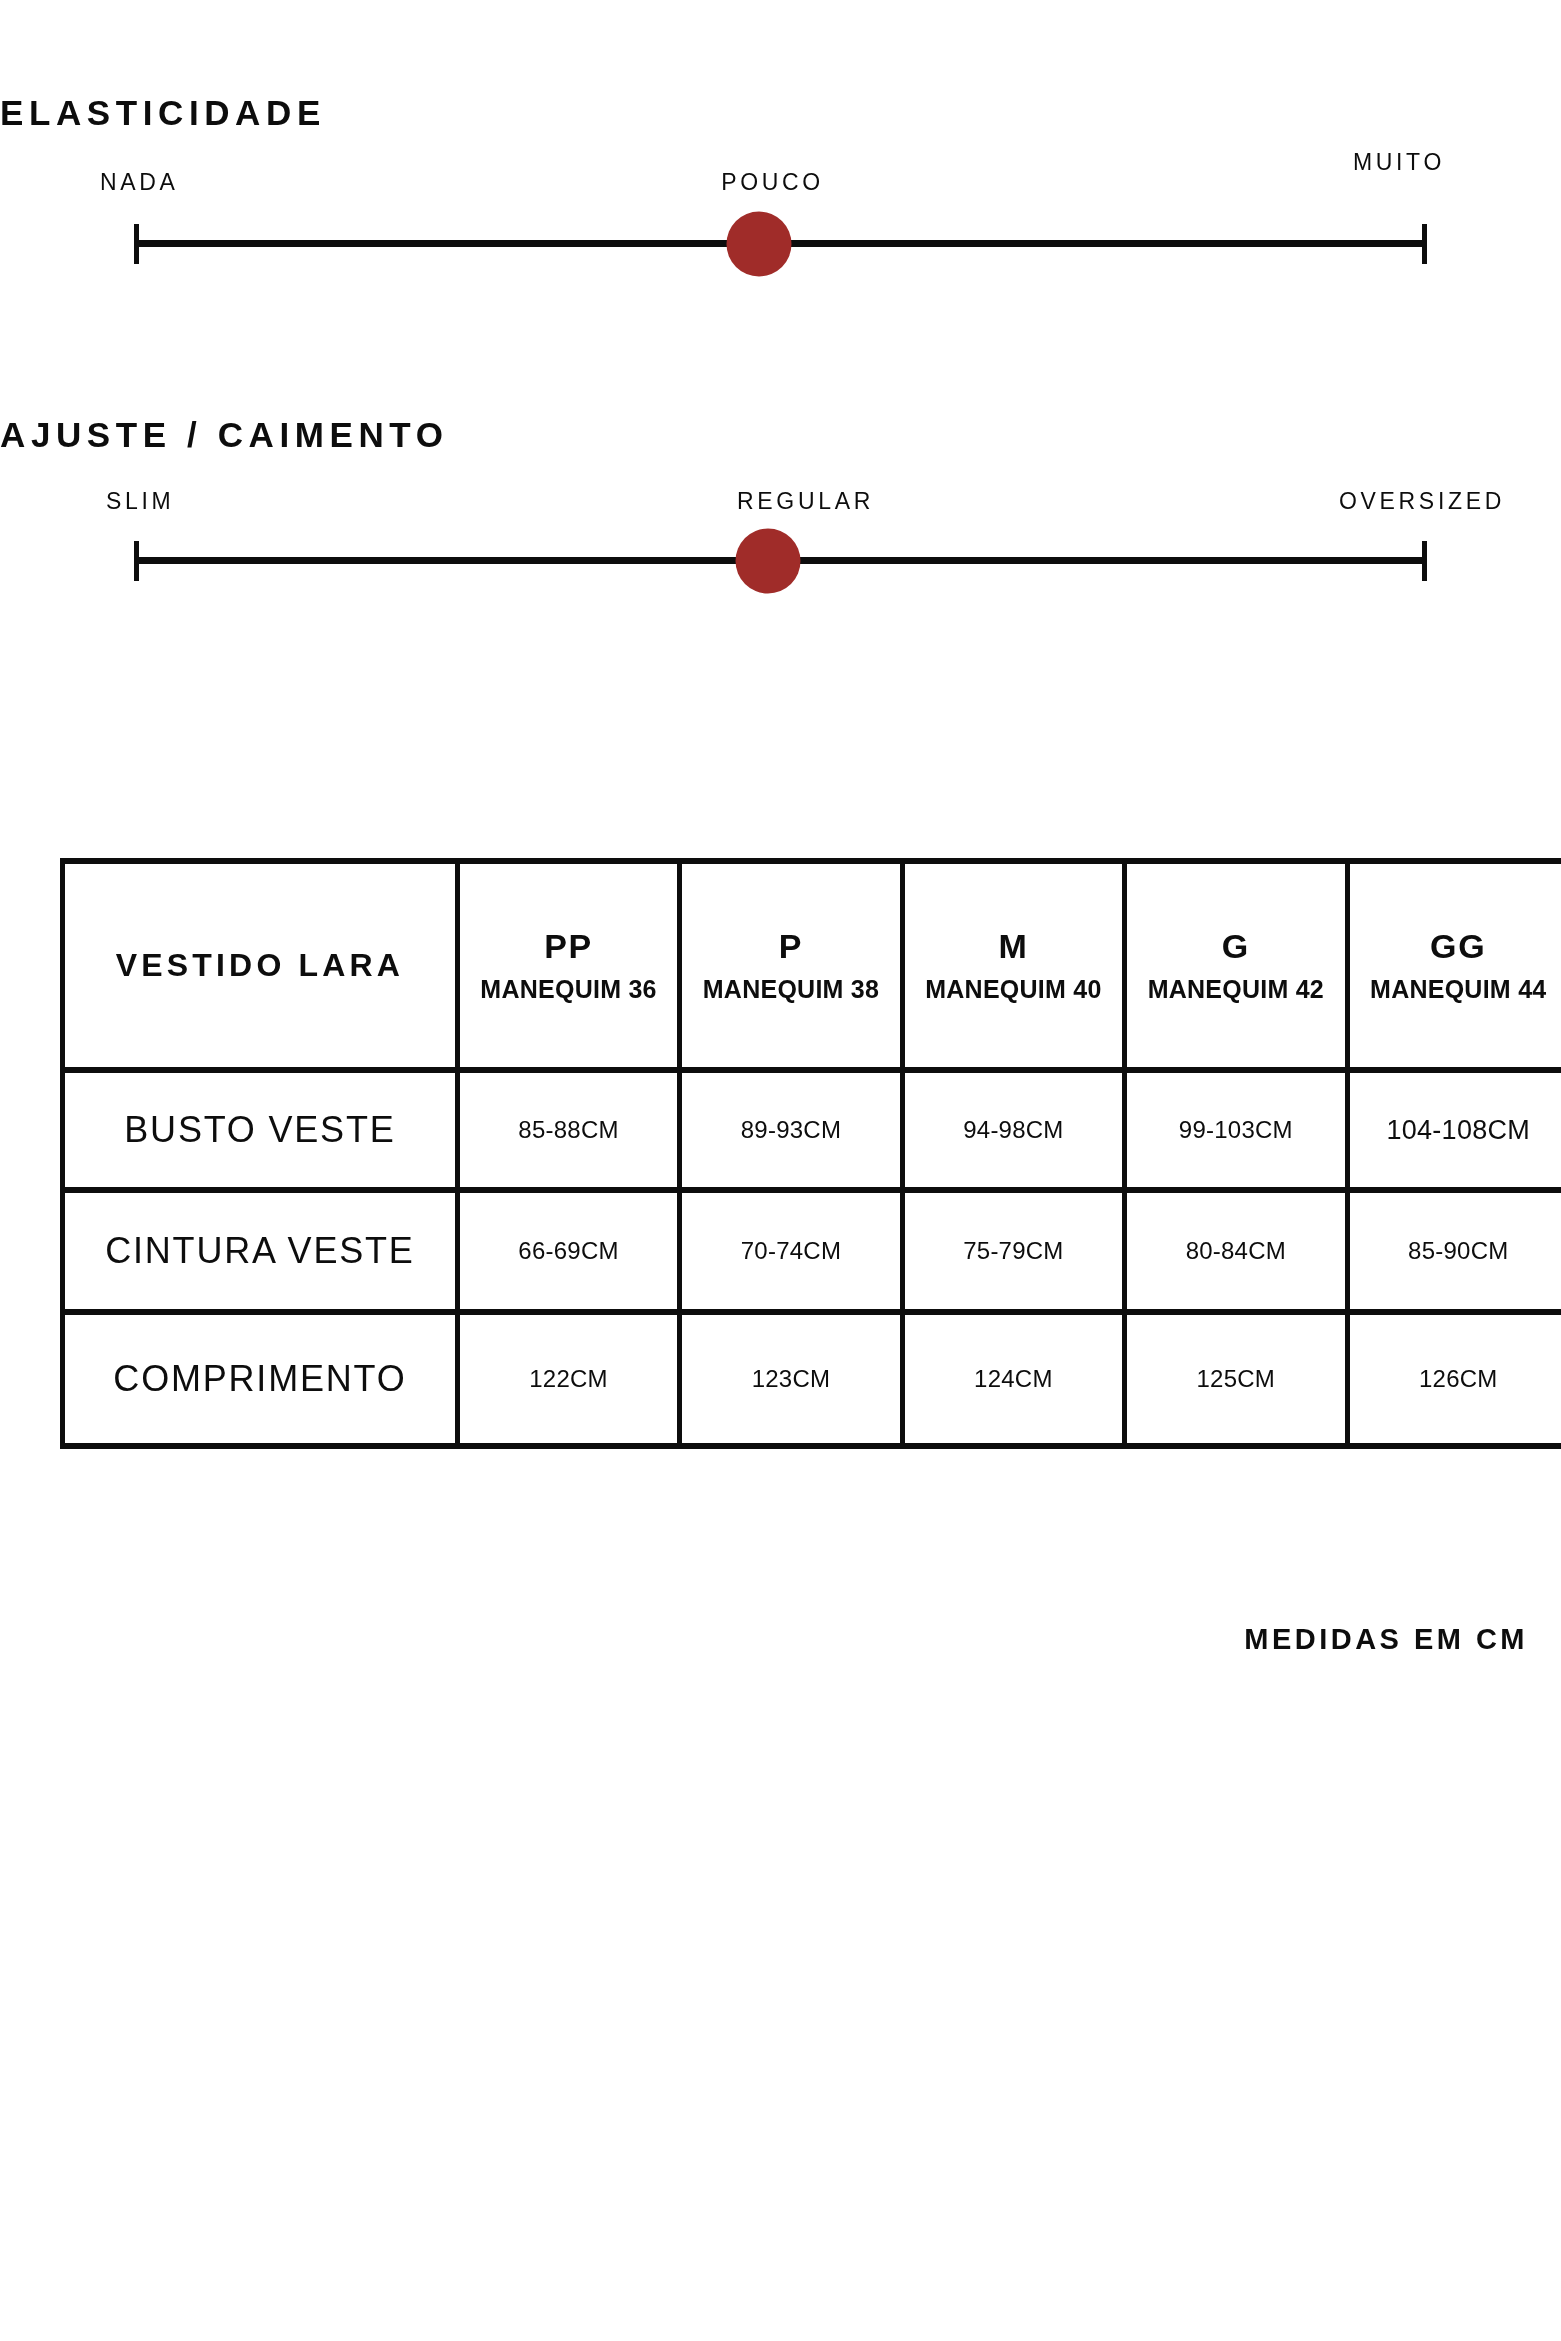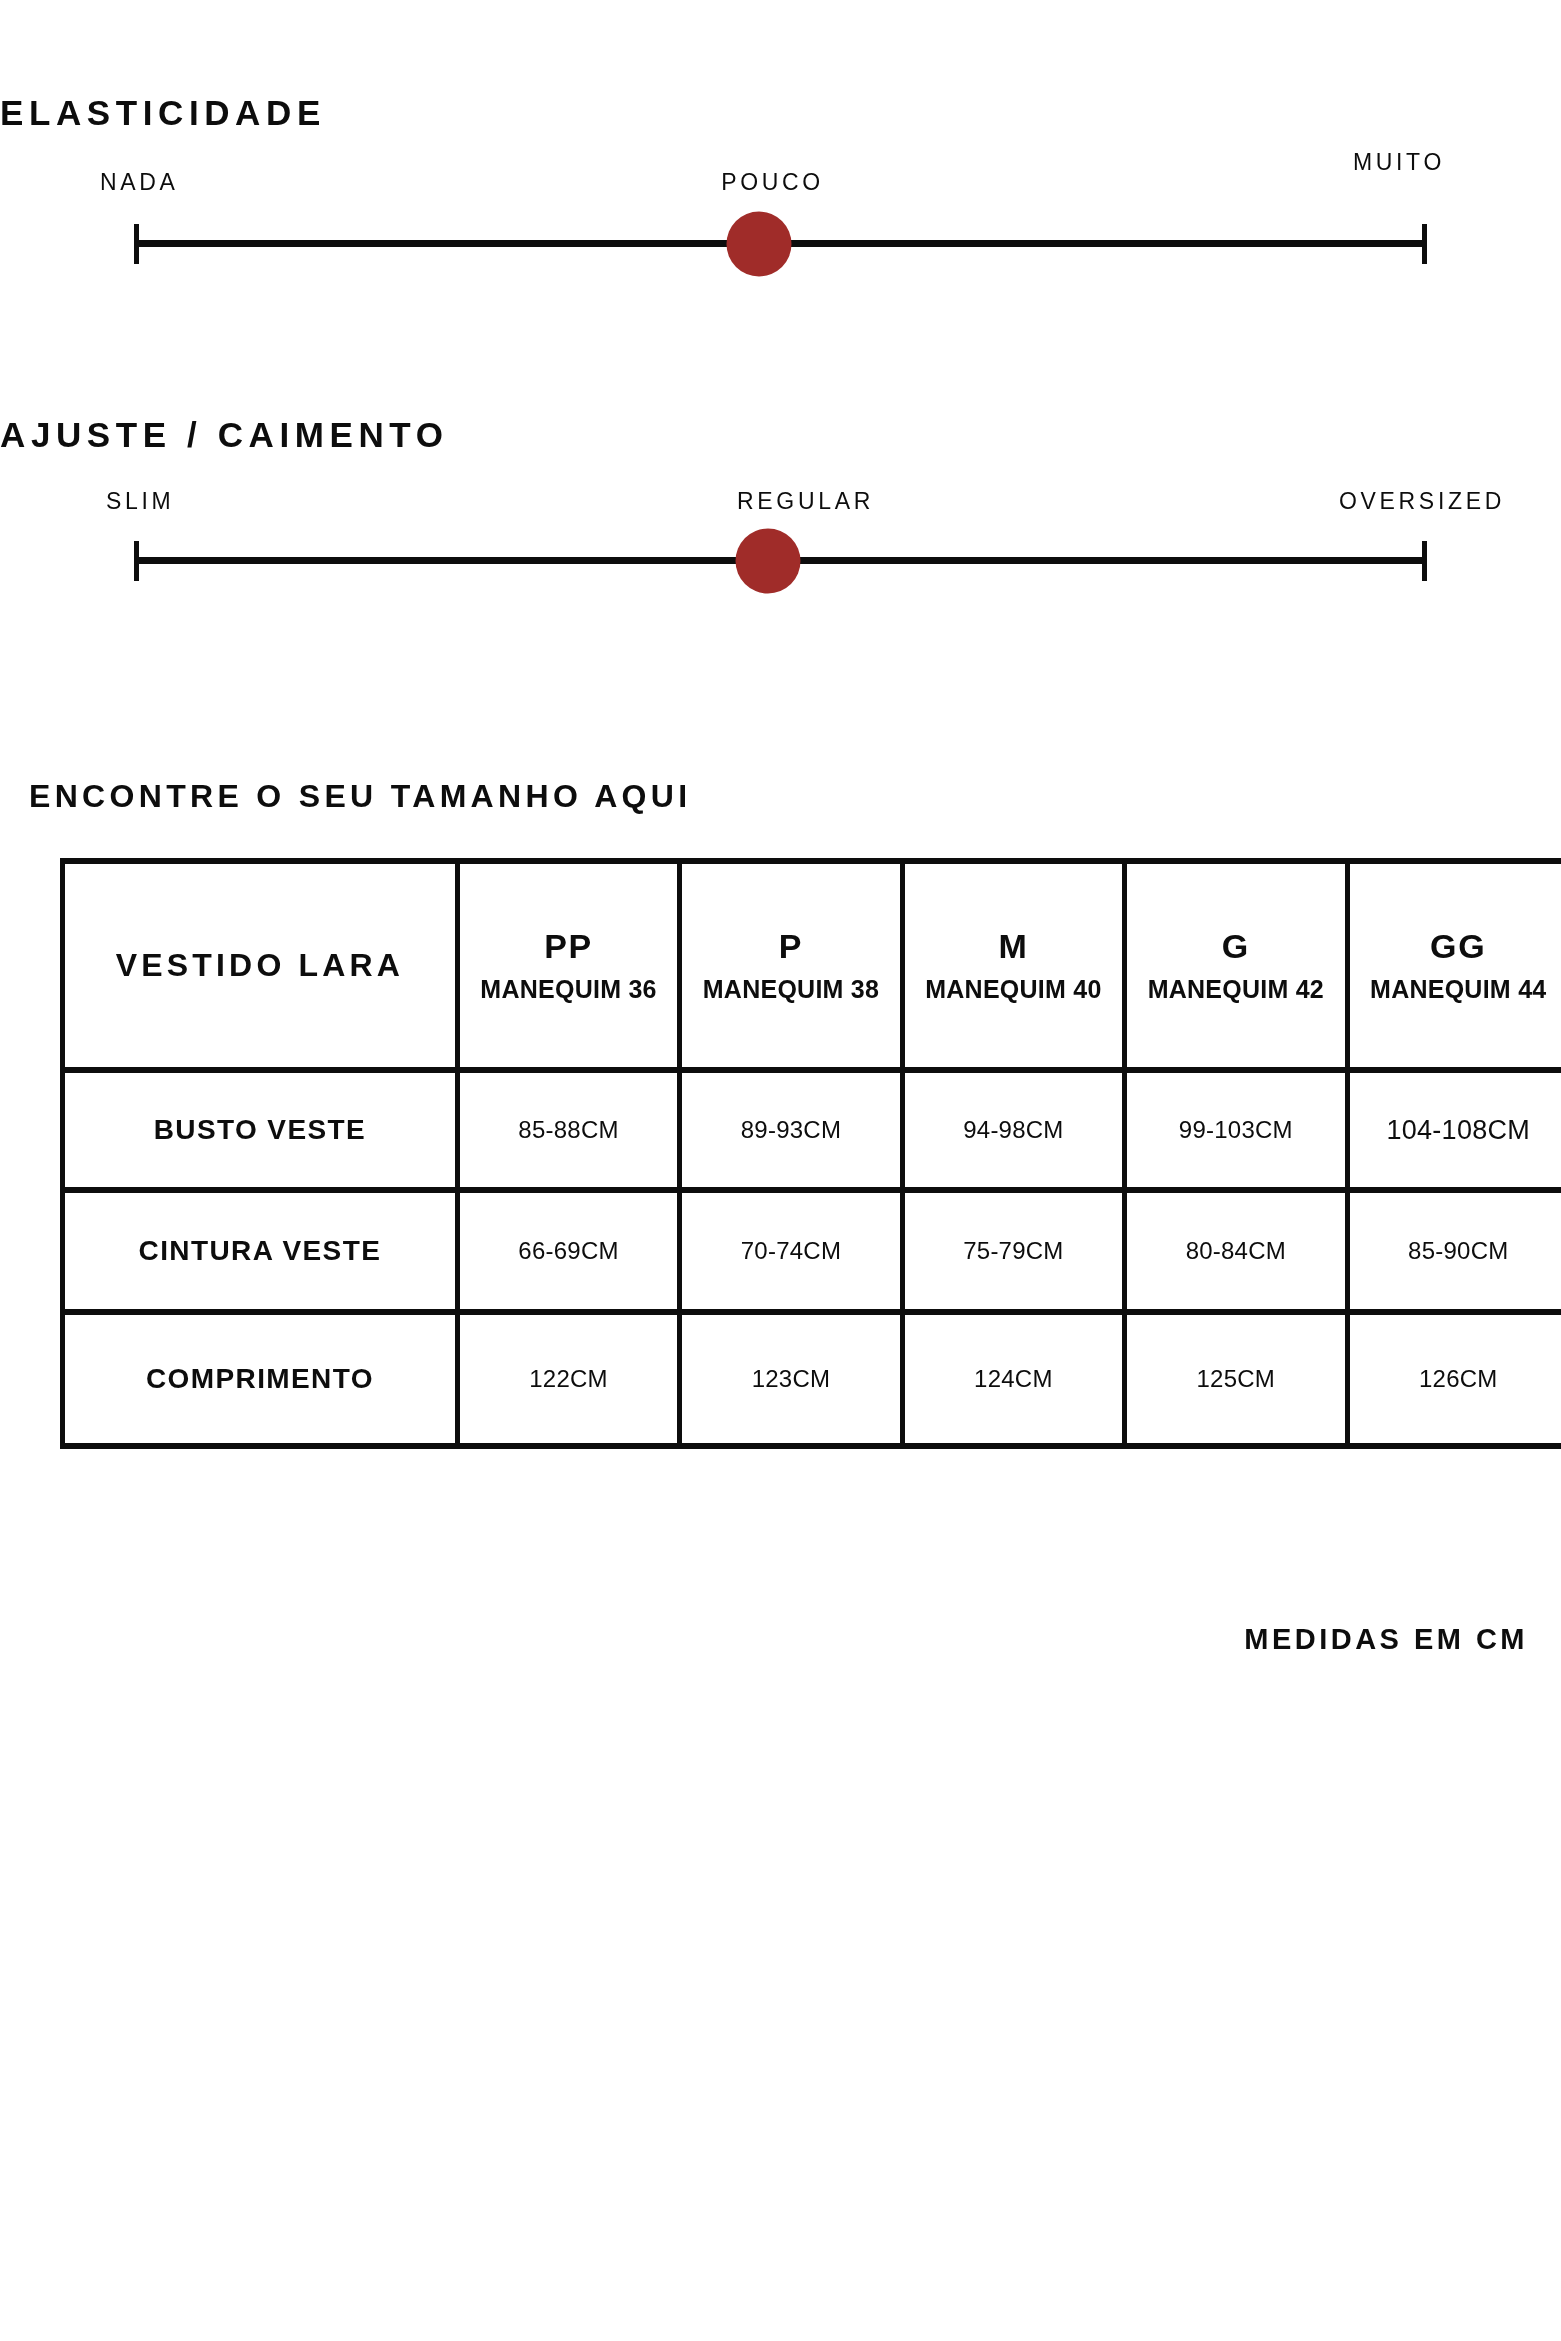--- a/index.html
+++ b/index.html
@@ -78,21 +78,21 @@
   }
   .size-table tr.header-row td { height:203px; }
   .size-table tr.r1 td { height:114px; }
   .size-table tr.r2 td { height:116px; }
   .size-table tr.r3 td { height:127px; }
   .size-table tr.r4 td { height:128px; }
 
   .cell-product { font-size:32px; font-weight:600; letter-spacing:0.13em; }
   .size-name    { font-size:34px; font-weight:700; letter-spacing:0.05em; line-height:1; }
   .size-mannequin { font-size:25px; font-weight:700; letter-spacing:0.01em; margin-top:13.7px; line-height:1; }
-  .row-label { font-size:28px; font-weight:700; letter-spacing:0.05em; white-space:nowrap; }
+  .row-label { font-size:36px; font-weight:400; letter-spacing:0.05em; white-space:nowrap; }
   .val       { font-size:24px; font-weight:400; letter-spacing:0.01em; white-space:nowrap; }
   .val.small { font-size:27px; }
 
   .footnote {
     position:absolute; top:1623px; right:33px;
     font-size:29px; font-weight:700;
     letter-spacing:0.12em;
     white-space:nowrap;
   }
 </style>
@@ -124,21 +124,20 @@
       <span class="lab-right">OVERSIZED</span>
     </div>
     <div class="slider-track">
       <span class="track-tick tick-left"></span>
       <span class="track-line"></span>
       <span class="track-tick tick-right"></span>
       <span class="track-dot" style="left: 49%; background: rgb(160, 44, 41);"></span>
     </div>
   </section>
 
-  <h1 class="section-heading">ENCONTRE O SEU TAMANHO AQUI</h1>
 
   <table class="size-table">
     <colgroup>
       <col style="width:26.2%">
       <col style="width:14.76%">
       <col style="width:14.76%">
       <col style="width:14.76%">
       <col style="width:14.76%">
       <col style="width:14.76%">
     </colgroup>

